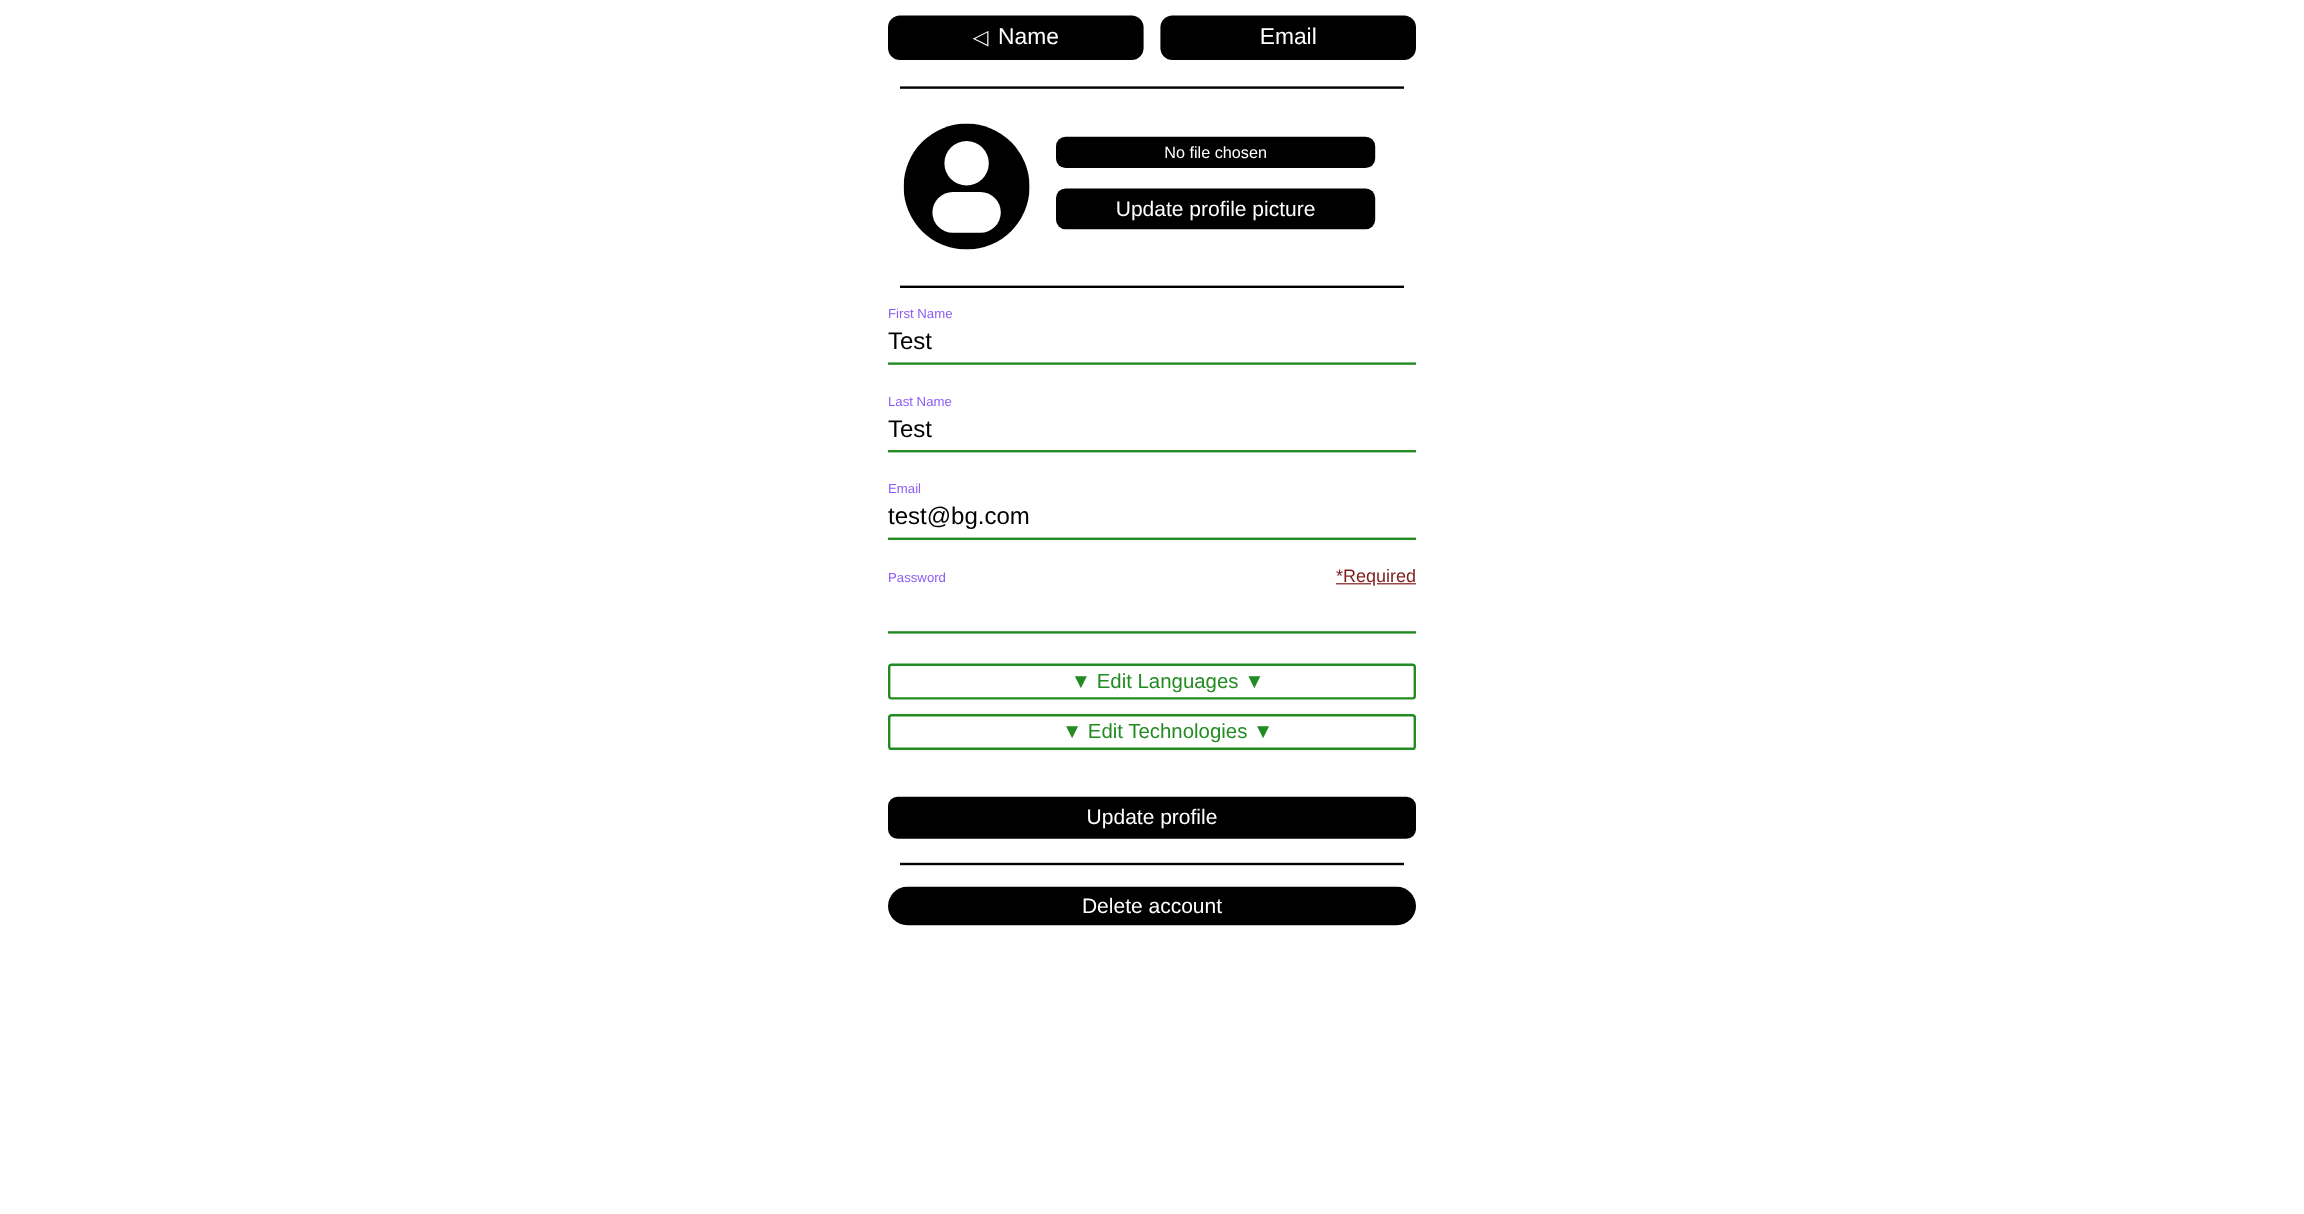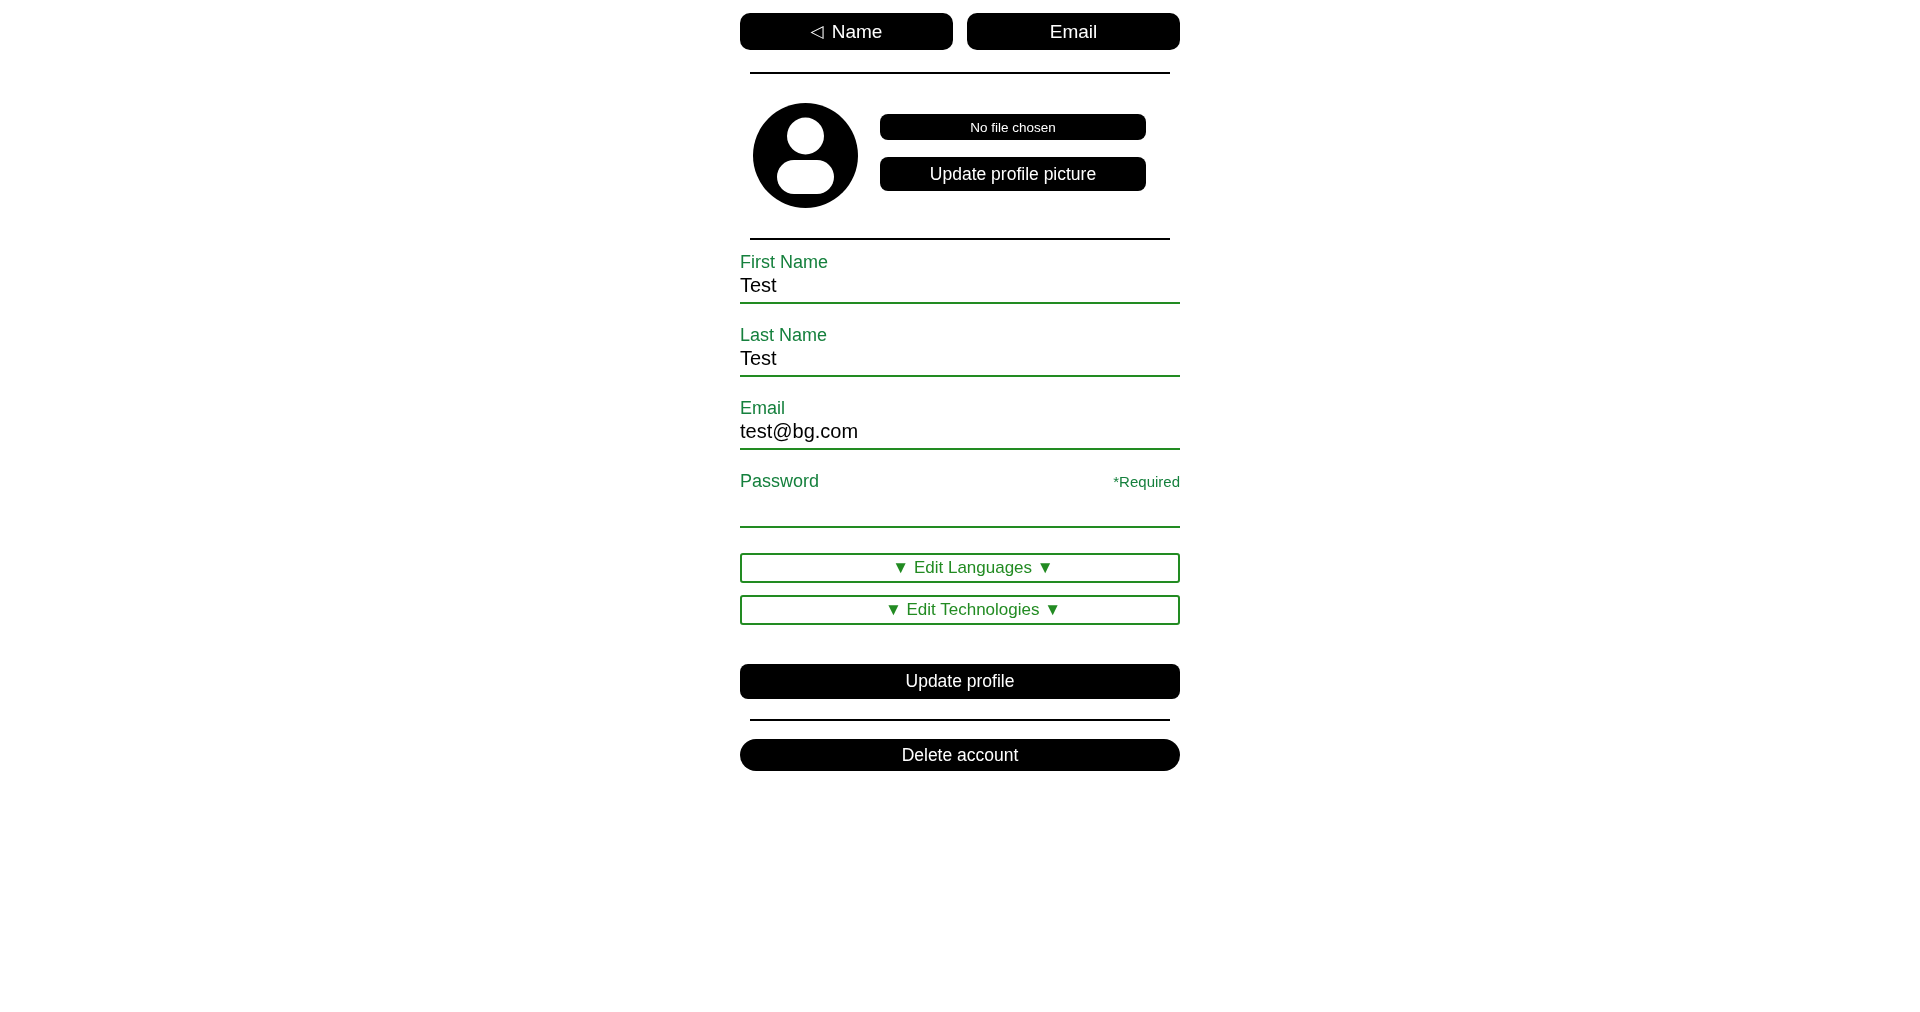--- a/index.html
+++ b/index.html
@@ -36,22 +36,22 @@
   .pic-buttons {
     flex: 1; display: flex; flex-direction: column; gap: 17px;
     margin-top: 11px; margin-right: 34px;
   }
   .file-btn { height: 26px; font-size: 13.5px; border-radius: 8px; }
   .pic-btn  { height: 34px; font-size: 17.5px; border-radius: 8px; }
 
   
   .field { margin-bottom: 22px; }
   .label-row { display: flex; justify-content: space-between; align-items: baseline; }
-  .field-label { display: block; color: #15803d; font-size: 18px; line-height: 18px; }
-  .required-note { color: #15803d; font-size: 15px; line-height: 18px; }
+  .field-label { display: block; color: #8b5cf6; font-size: 11px; line-height: 18px; }
+  .required-note { color: #7f1d1d; font-size: 15px; line-height: 18px; text-decoration: underline; }
   .field input {
     display: block; width: 100%;
     border: 0; border-bottom: 2px solid #228B22; border-radius: 0;
     background: transparent; outline: none;
     font-family: "Liberation Sans", sans-serif;
     font-size: 20px; color: #000;
     padding: 3px 0 5px;
   }
   .field-password { margin-bottom: 0; }
   .field-password input { padding-bottom: 9px; }

